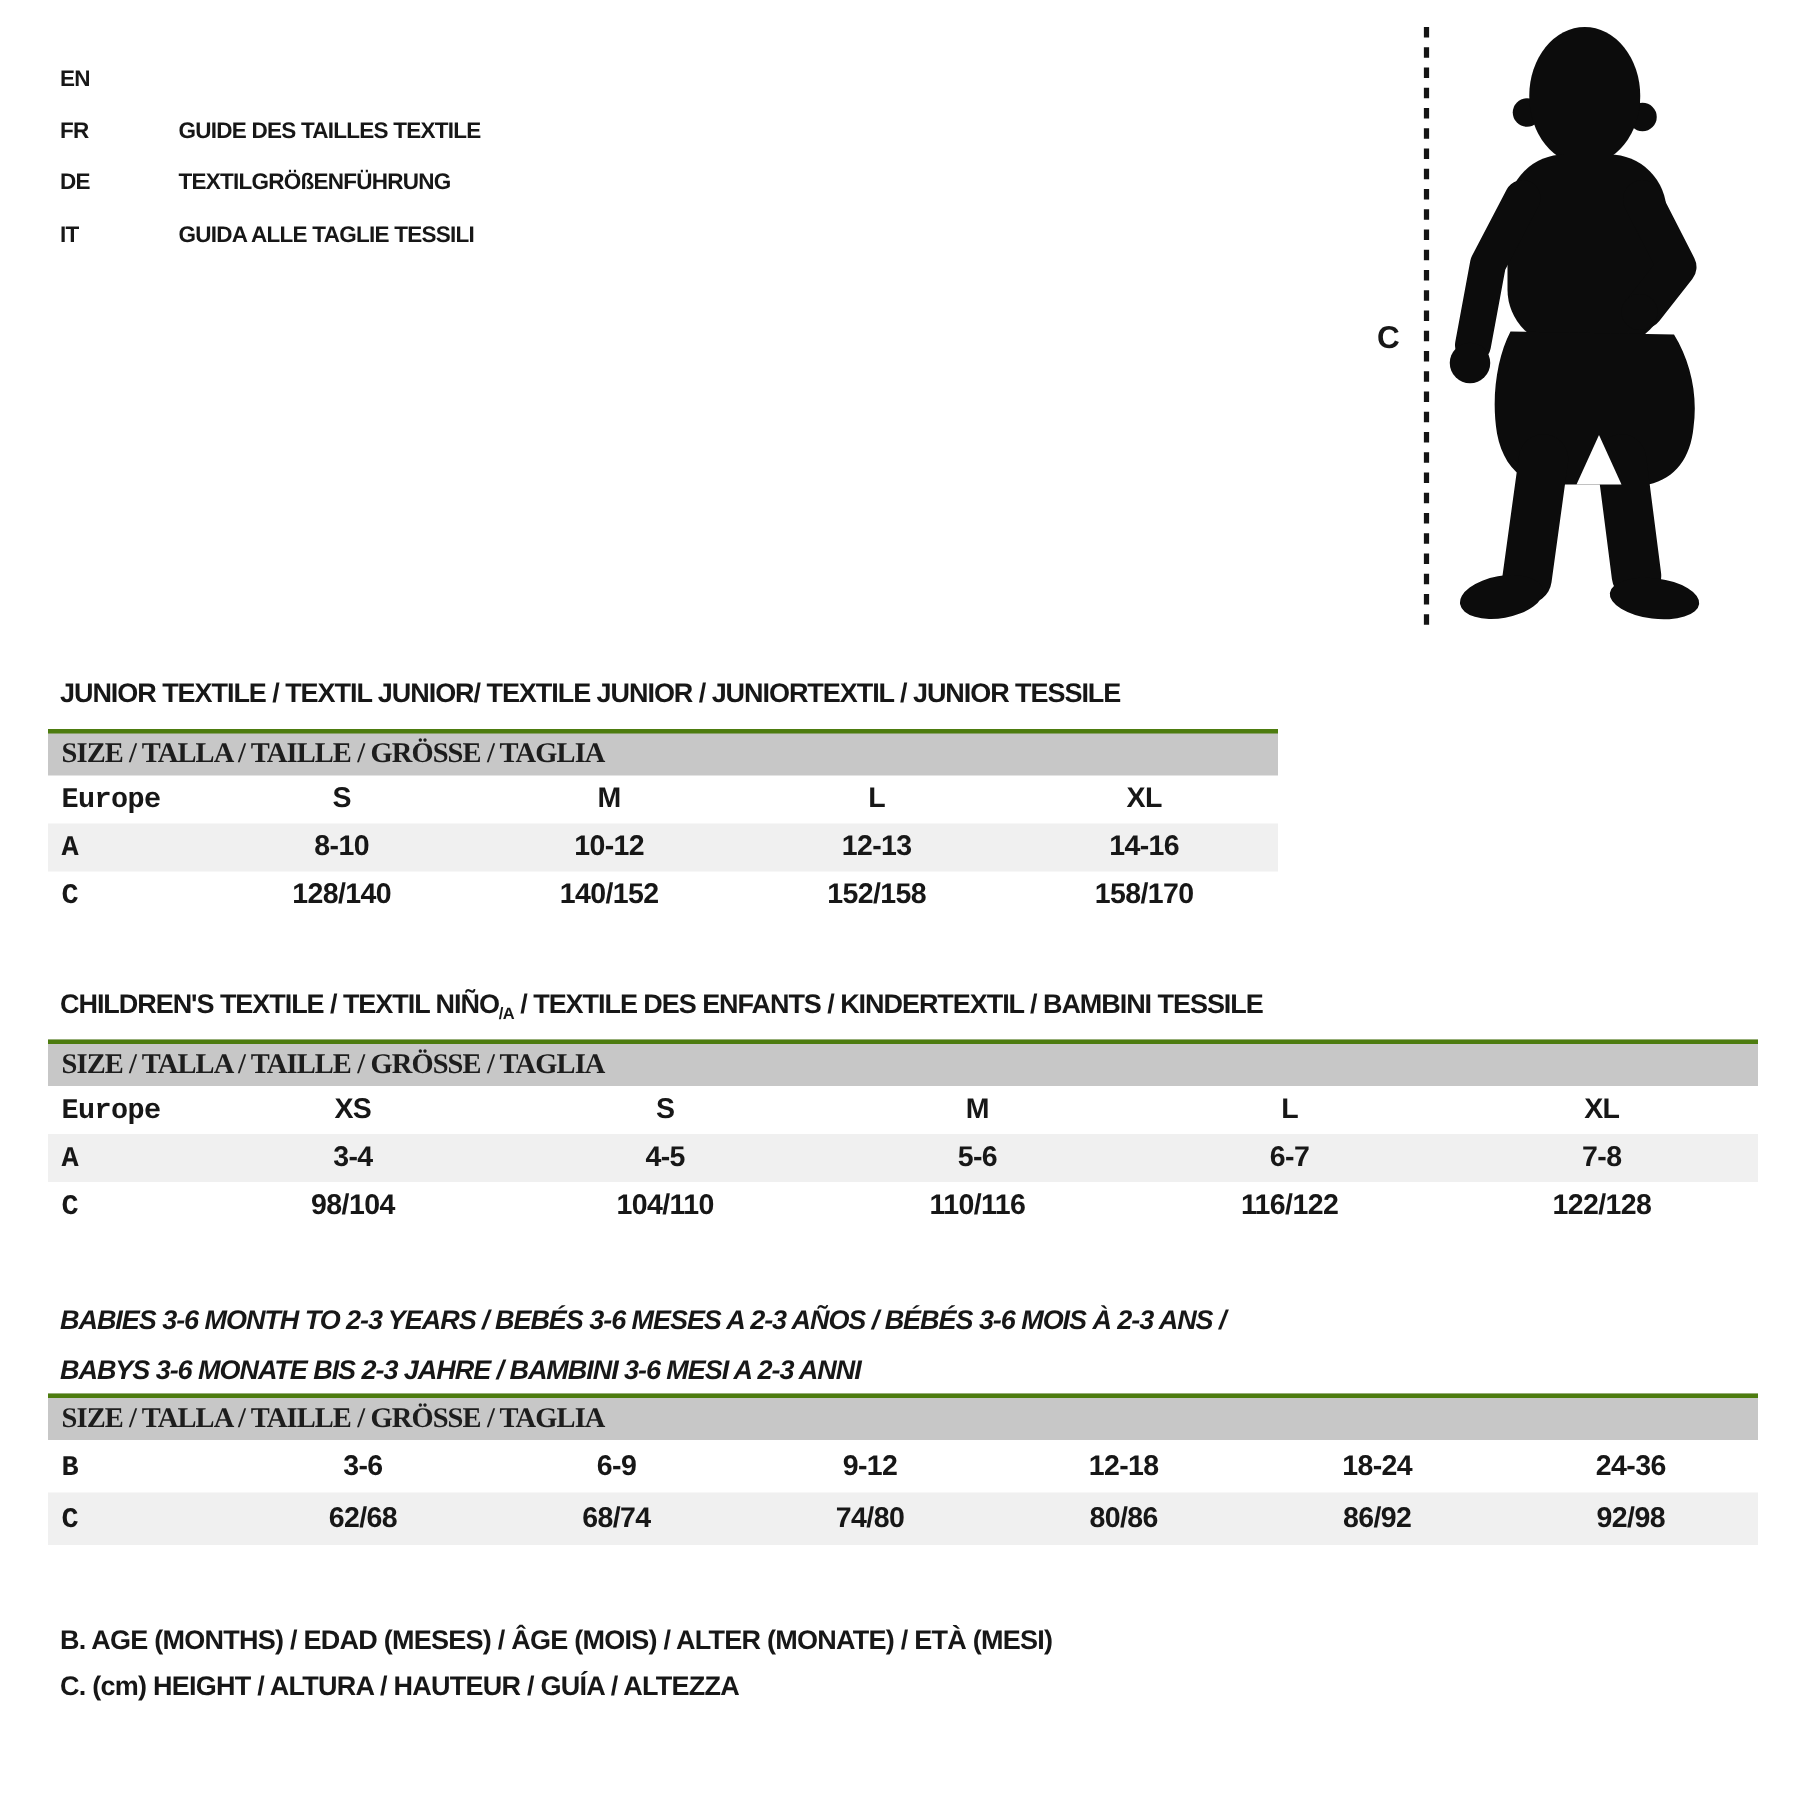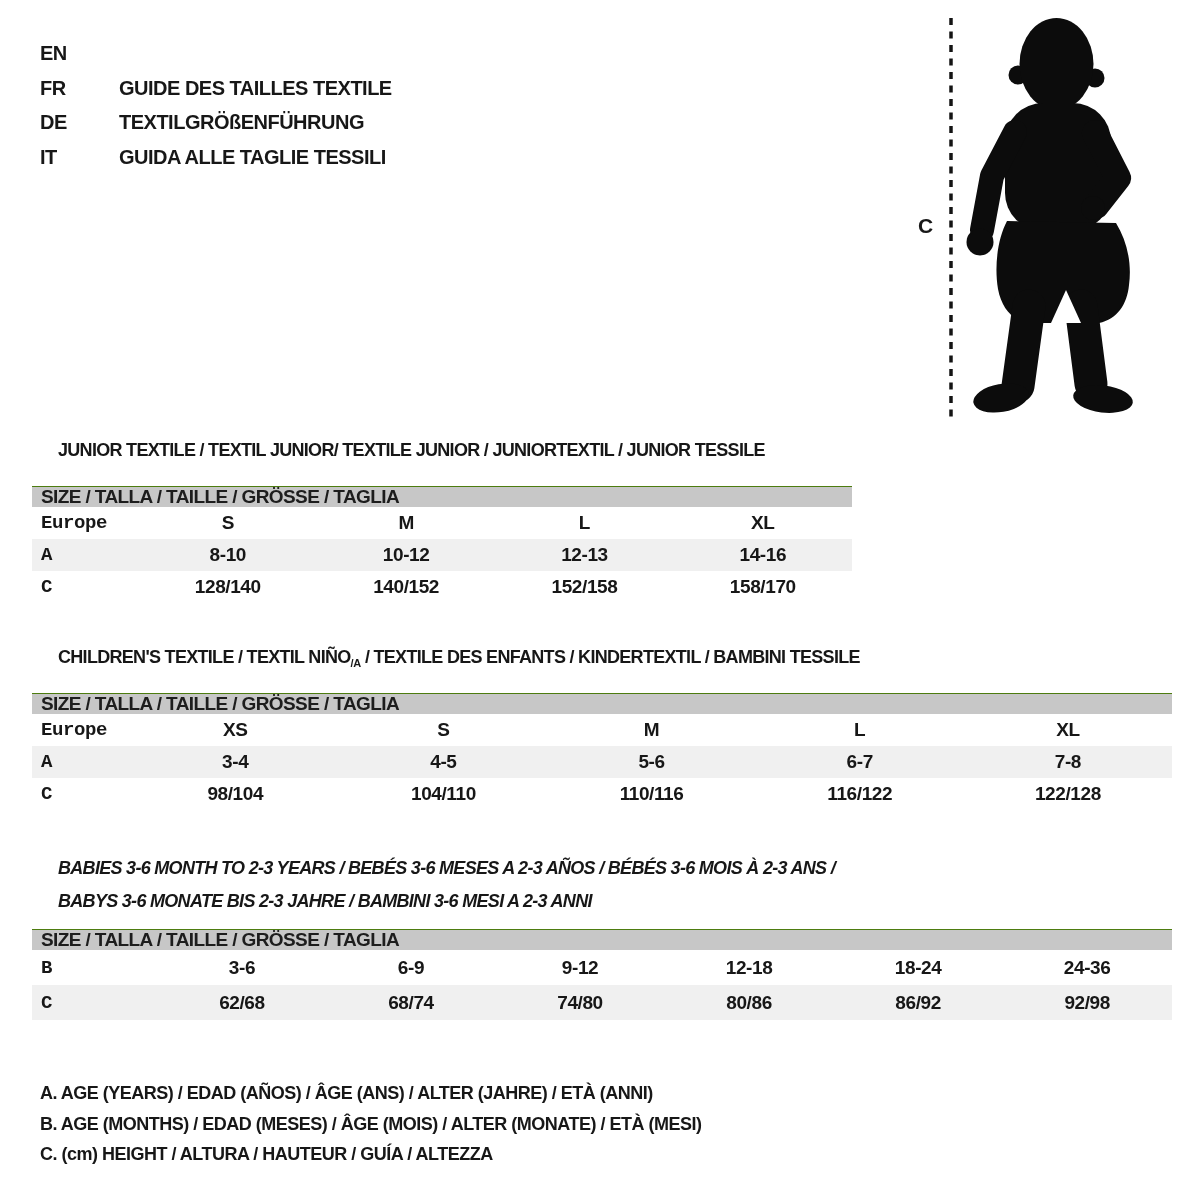--- a/index.html
+++ b/index.html
@@ -12,43 +12,44 @@
   html,body{margin:0;padding:0;}
   body{
     width:1200px;height:1200px;background:var(--page-bg);
     font-family:"Liberation Sans","DejaVu Sans",sans-serif;
     font-weight:bold;color:var(--ink);
     -webkit-font-smoothing:antialiased;
   }
   .page{position:relative;width:1200px;height:1200px;overflow:hidden;background:var(--page-bg);}
 
   
-  .lang-block{position:absolute;left:40px;top:36px;font-size:20px;line-height:34.5px;letter-spacing:-0.5px;}
+  .lang-block{position:absolute;left:40px;top:36px;font-size:15px;line-height:34.5px;letter-spacing:-0.5px;}
   .lang-row{display:flex;white-space:nowrap;}
   .lang-code{width:79px;flex:0 0 79px;}
 
   
   .figure{position:absolute;left:905px;top:8px;width:240px;height:415px;}
   .measure-label{position:absolute;left:13px;top:206px;font-size:21px;}
   .figure svg{position:absolute;left:0;top:0;}
 
   
-  .heading{position:absolute;left:58px;font-size:18px;letter-spacing:-0.7px;white-space:nowrap;}
+  .heading{position:absolute;left:40px;font-size:18px;letter-spacing:-0.7px;white-space:nowrap;margin-top:12px;}
   .heading .subscript{font-size:11px;vertical-align:-4px;letter-spacing:-0.5px;}
 
   
   .table{position:absolute;left:32px;}
   .t1{width:820px;}
   .t2{width:1140px;}
   .t3{width:1140px;}
   .size-bar{
-    height:21px;background:var(--table-header-bg);
+    height:31px;background:var(--table-header-bg);
     display:flex;align-items:center;padding-left:9px;box-sizing:border-box;
     font-size:19px;letter-spacing:-0.6px;color:#1d1d1d;
-    border-top:1px solid #4d7c0f;
+    border-top:3px solid #4d7c0f;
+    font-family:Liberation Serif, serif;
   }
   .trow{display:flex;align-items:center;font-size:19px;letter-spacing:-0.4px;}
   .t1 .trow,.t2 .trow{height:32px;}
   .t3 .trow{height:35px;}
   .trow.alt{background:var(--row-alt-bg);}
   .trow .lbl{padding-left:9px;box-sizing:border-box;text-align:left;font-family:Liberation Mono, monospace;}
   .trow .val{text-align:center;}
   .t1 .lbl{width:13%;flex:0 0 13%;}
   .t1 .val{width:21.75%;flex:0 0 21.75%;}
   .t2 .lbl{width:8.7%;flex:0 0 8.7%;}
@@ -190,18 +191,17 @@
       <span class="val">62/68</span>
       <span class="val">68/74</span>
       <span class="val">74/80</span>
       <span class="val">80/86</span>
       <span class="val">86/92</span>
       <span class="val">92/98</span>
     </div>
   </div>
 
   <div class="legend">
-    <div>A. AGE (YEARS) / EDAD (AÑOS) / ÂGE (ANS) / ALTER (JAHRE) / ETÀ (ANNI)</div>
     <div>B. AGE (MONTHS) / EDAD (MESES) / ÂGE (MOIS) / ALTER (MONATE) / ETÀ (MESI)</div>
     <div>C. (cm) HEIGHT / ALTURA / HAUTEUR / GUÍA / ALTEZZA</div>
   </div>
 
 </div>
 
 </body></html>

